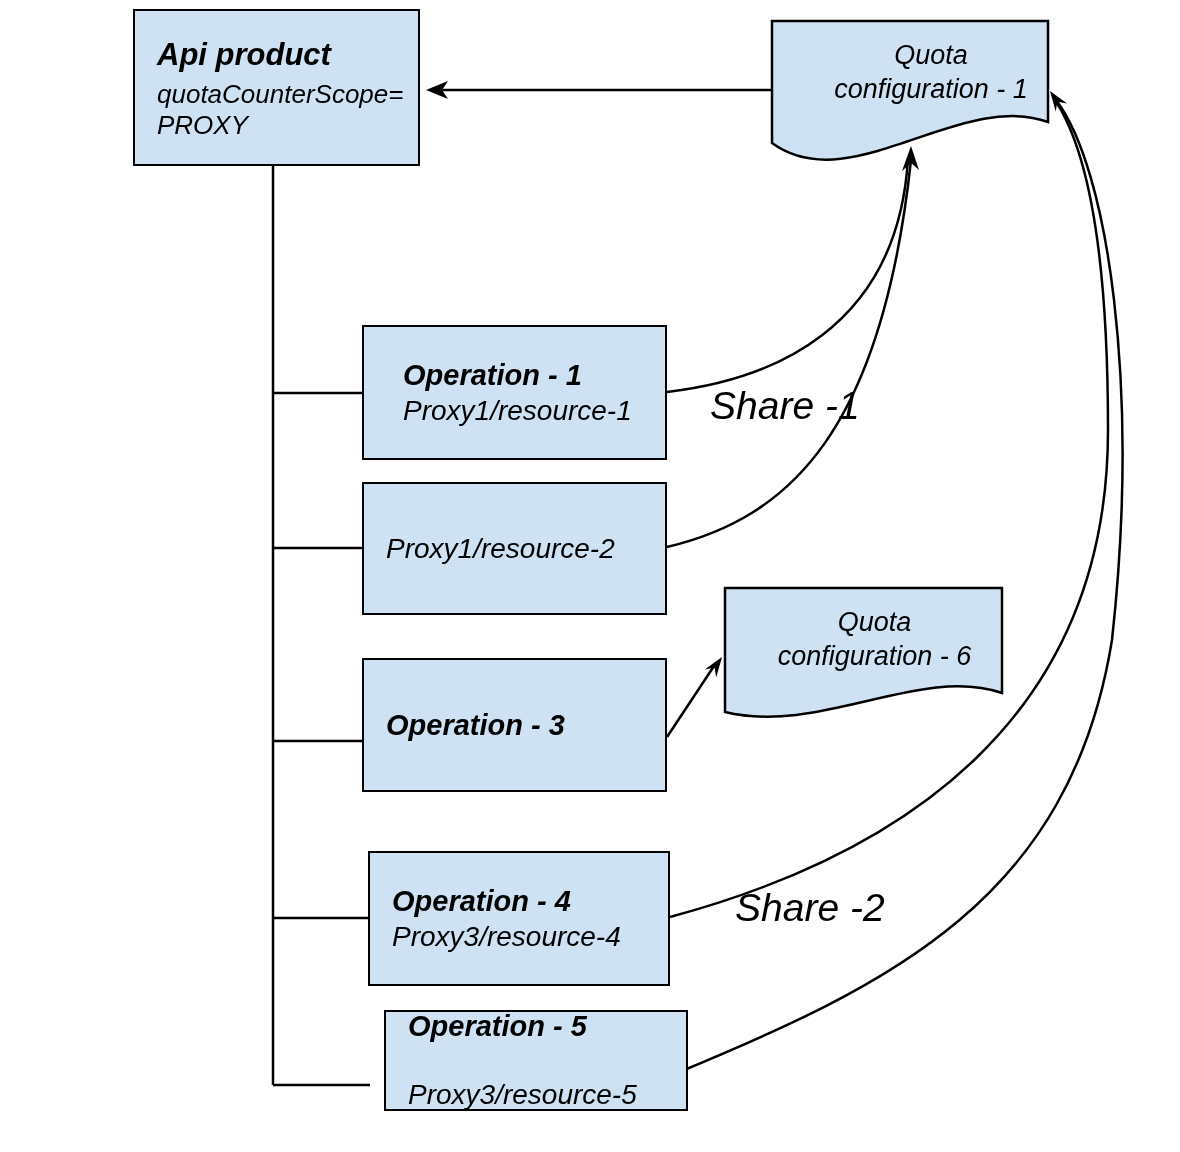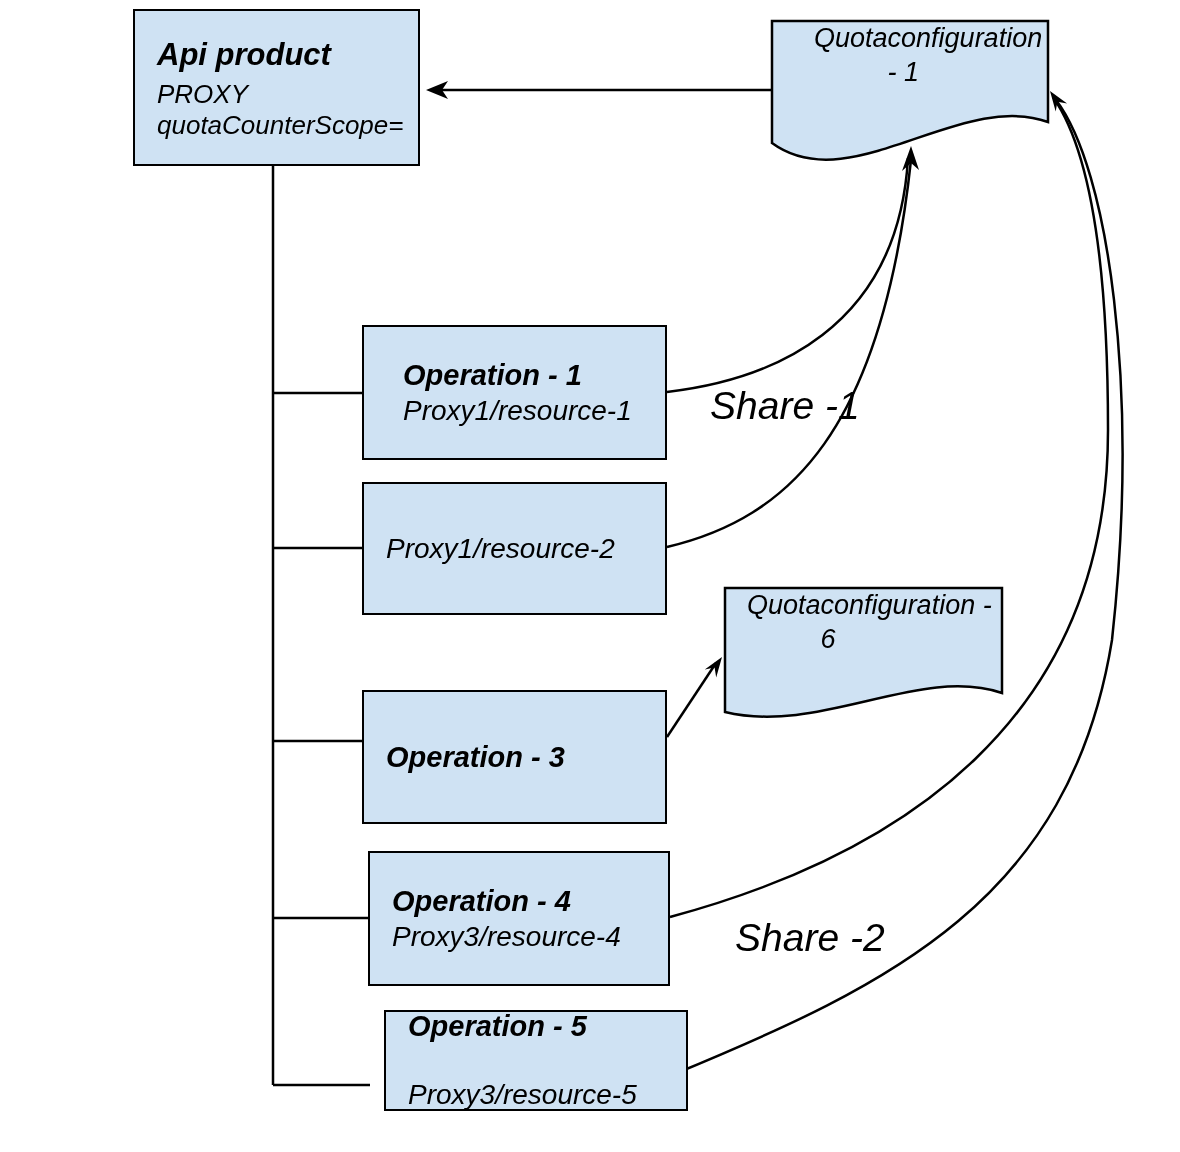--- a/index.html
+++ b/index.html
@@ -33,22 +33,22 @@
   }
   .box-title{font-weight:bold;font-size:29px;line-height:36px;}
   .box-sub{font-size:28px;line-height:36px;}
 
   .api-title{font-weight:bold;font-size:31px;line-height:40px;margin-bottom:4px;}
   .api-sub{font-size:26px;line-height:31px;}
 
   .doc-text{
     position:absolute;z-index:2;
     box-sizing:border-box;
-    display:flex;flex-direction:row;justify-content:center;
-    font-size:27px;line-height:34px;
+    display:flex;flex-direction:column;justify-content:center;
+    font-size:27px;line-height:34px;align-items:center;
   }
   .share-label{
     position:absolute;z-index:3;
     font-size:39px;line-height:44px;white-space:nowrap;
   }
 </style>
 </head>
 <body>
 
 <div id="canvas">
@@ -75,22 +75,22 @@
     <line class="conn" x1="667" y1="737" x2="716" y2="663"></line>
     <polygon class="head" points="722,657 716.2,677.4 714.6,667.6 704.8,669.4"></polygon>
 
     <path class="conn" d="M 670 917 C 900 855, 1108 720, 1108 430 C 1108 265, 1090 150, 1053 97"></path>
     <path class="conn" d="M 672 1075 C 890 985, 1070 900, 1112 640 C 1140 385, 1108 168, 1056 100"></path>
     <polygon class="head" points="1050,91 1067.1,103.4 1057.4,101.7 1055.7,111.4"></polygon>
   </svg>
 
   <div class="box" style="left:133px;top:9px;width:287px;height:157px;">
     <div class="api-title">Api product</div>
+    <div class="api-sub">quotaCounterScope=</div>
     <div class="api-sub">PROXY</div>
-    <div class="api-sub">quotaCounterScope=</div>
   </div>
 
   <div class="doc-text" style="left:772px;top:21px;width:276px;height:102px;padding-left:42px;">
     <div>Quota</div>
     <div>configuration - 1</div>
   </div>
 
   <div class="doc-text" style="left:725px;top:588px;width:277px;height:102px;padding-left:22px;">
     <div>Quota</div>
     <div>configuration - 6</div>
@@ -98,30 +98,30 @@
 
   <div class="box" style="left:362px;top:325px;width:305px;height:135px;padding-left:39px;">
     <div class="box-title">Operation - 1</div>
     <div class="box-sub">Proxy1/resource-1</div>
   </div>
 
   <div class="box" style="left:362px;top:482px;width:305px;height:133px;">
     <div class="box-sub">Proxy1/resource-2</div>
   </div>
 
-  <div class="box" style="left:362px;top:690px;width:305px;height:134px;">
+  <div class="box" style="left:362px;top:658px;width:305px;height:134px;">
     <div class="box-title">Operation - 3</div>
   </div>
 
   <div class="box" style="left:368px;top:851px;width:302px;height:135px;">
     <div class="box-title">Operation - 4</div>
     <div class="box-sub">Proxy3/resource-4</div>
   </div>
 
   <div class="box" style="left:384px;top:1010px;width:304px;height:101px;gap:33px;">
     <div class="box-title">Operation - 5</div>
     <div class="box-sub">Proxy3/resource-5</div>
   </div>
 
   <div class="share-label" style="left:710px;top:384px;">Share -1</div>
-  <div class="share-label" style="left:735px;top:916px;">Share -2</div>
+  <div class="share-label" style="left:735px;top:886px;">Share -2</div>
 
 </div>
 
 </body></html>

